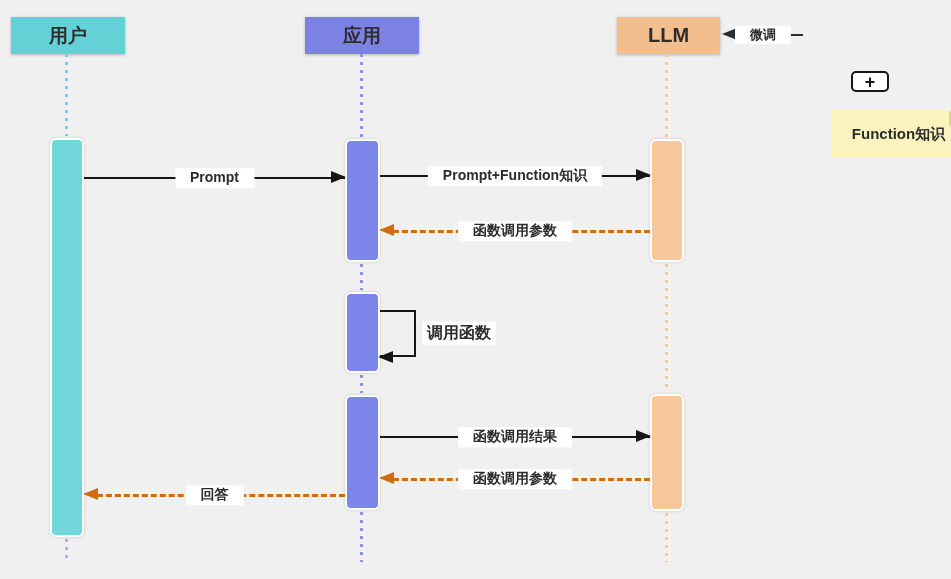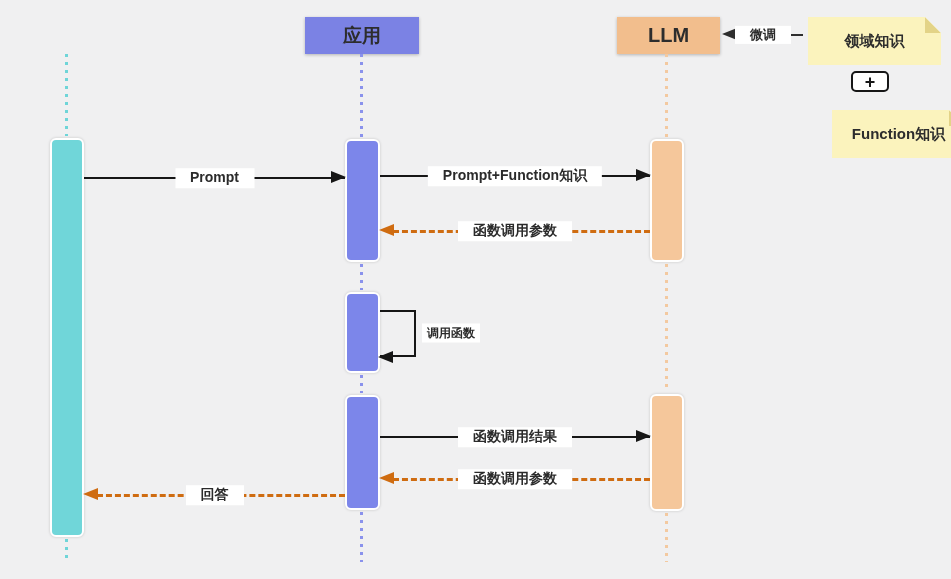--- a/index.html
+++ b/index.html
@@ -80,21 +80,21 @@
     position:absolute;left:380px;top:310px;width:36px;height:47px;
     border:2.5px solid #161616;border-left:none;box-sizing:border-box;
   }
   #m-self>.ah{
     position:absolute;left:-2px;bottom:-8px;width:0;height:0;
     border-top:6.5px solid transparent;border-bottom:6.5px solid transparent;
     border-right:15px solid #161616;
   }
   #m-self>.lbl{
     position:absolute;left:42px;top:21px;transform:translateY(-50%);
-    background:#ffffff;padding:1px 5px;font-weight:bold;font-size:12px;white-space:nowrap;
+    background:#ffffff;padding:1px 5px;font-weight:bold;font-size:16px;white-space:nowrap;
   }
   
   .note{
     position:absolute;left:808px;width:133px;height:48px;
     background:#fbf3bd;
     display:flex;align-items:center;justify-content:center;
     font-weight:bold;font-size:15px;color:#2d2d2d;
     clip-path:polygon(0 0,calc(100% - 16px) 0,100% 16px,100% 100%,0 100%);
   }
   #note-domain{top:17px;}
@@ -110,20 +110,23 @@
     background:#fff;border:2.5px solid #161616;border-radius:5px;
     display:flex;align-items:center;justify-content:center;
     font-size:18px;font-weight:bold;color:#161616;line-height:1;
   }
 </style>
 </head>
 <body>
 
 <div id="canvas">
 
+  <div class="head" id="head-user">
+    <span>用户</span>
+  </div>
   <div class="head" id="head-llm">
     <span>LLM</span>
   </div>
   <div class="head" id="head-app">
     <span>应用</span>
   </div>
 
   <div class="life teal" id="life-user-1"></div>
   <div class="life teal" id="life-user-2"></div>
   <div class="life purple" id="life-app-1"></div>
@@ -181,24 +184,20 @@
     <i class="ah l"></i>
     <span class="lbl">回答</span>
   </div>
 
   <div class="msg solid" id="m-ft">
     <i class="ln"></i>
     <i class="ah l black"></i>
     <span class="lbl">微调</span>
   </div>
 
-  <div class="note" id="note-domain">
-    <i class="fold"></i>
-    <span>领域知识</span>
-  </div>
 
   <div id="plus">
     <span>+</span>
   </div>
 
   <div class="note" id="note-func">
     <i class="fold"></i>
     <span>Function知识</span>
   </div>
 

